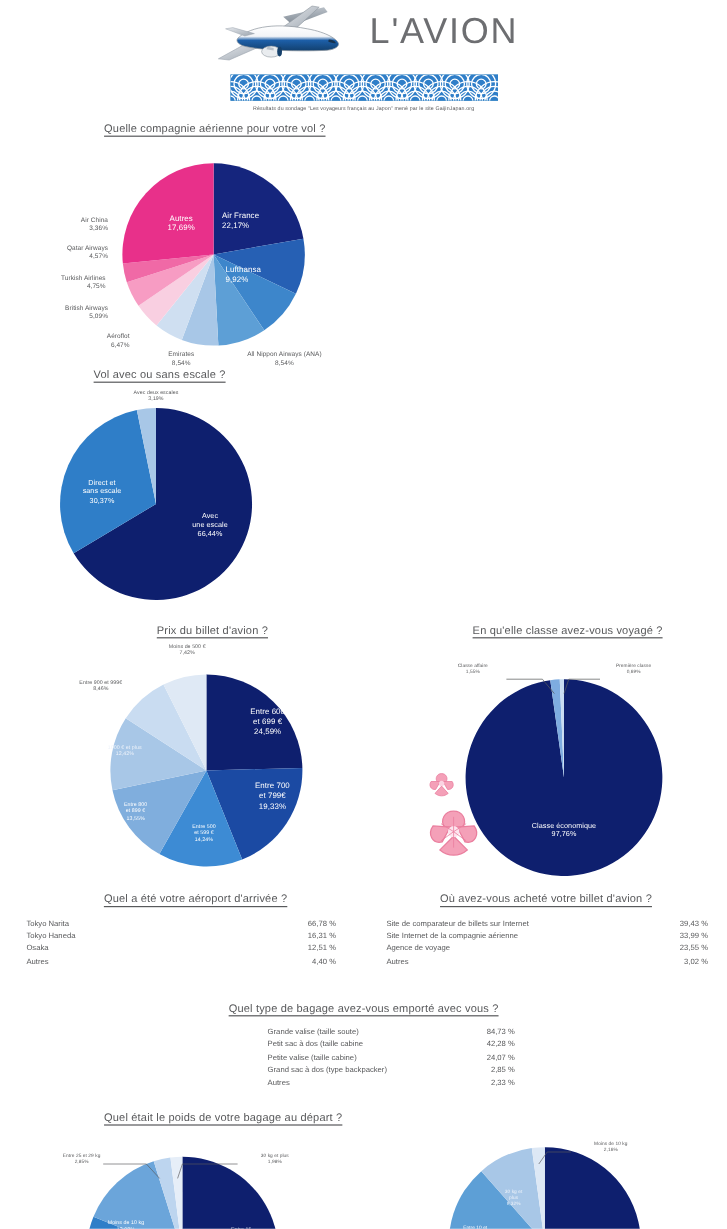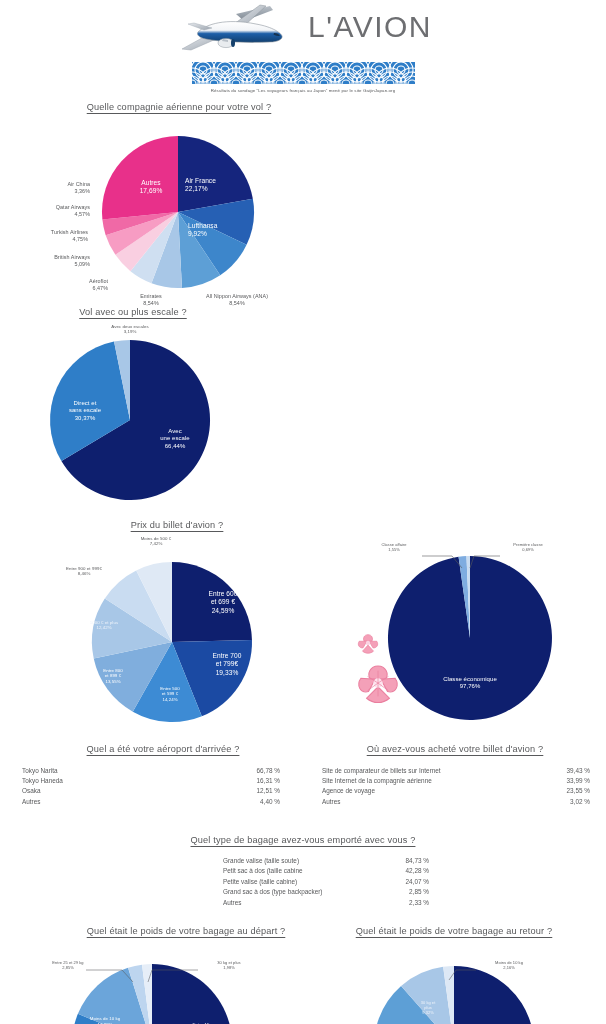--- a/index.html
+++ b/index.html
@@ -259,21 +259,21 @@
       <div class="lbl out c" style="left:120px;top:174px;width:62px;text-align:center;">
         <span>Emirates</span><br><span>8,54%</span>
       </div>
       <div class="lbl out c" style="left:182px;top:174px;width:110px;text-align:center;">
         <span>All Nippon Airways (ANA)</span><br><span>8,54%</span>
       </div>
     </div>
   </div>
 
   <div class="col" style="width:266px;">
-    <div class="q-title">Vol avec ou plus escale ?</div>
+    <div class="q-title">Vol avec ou sans escale ?</div>
     <div class="chart-wrap" style="height:188px;margin-top:7px;">
       <svg class="pie-svg" width="266" height="188" viewBox="0 0 266 188" style="position:absolute;left:0;top:0;">
         <g transform="translate(130,96)">
 
           <path d="M0 0 L0 -80 A80 80 0 1 1 -68.62 41.06 Z" fill="#0e1f6e"></path>
 
           <path d="M0 0 L-68.62 41.06 A80 80 0 0 1 -15.97 -78.39 Z" fill="#2f7ec8"></path>
 
           <path d="M0 0 L-15.97 -78.39 A80 80 0 0 1 0 -80 Z" fill="#a8c7e7"></path>
         </g>
@@ -332,20 +332,21 @@
       <div class="lbl in c big" style="left:190px;top:108px;width:74px;text-align:center;">
         <span>Entre 700</span><br><span>et 799€</span><br><span>19,33%</span>
       </div>
       <div class="lbl in c big" style="left:186px;top:46px;width:74px;text-align:center;">
         <span>Entre 600</span><br><span>et 699 €</span><br><span>24,59%</span>
       </div>
     </div>
   </div>
 
   <div class="col" style="width:266px;">
+    <div class="q-title">En qu'elle classe avez-vous voyagé ?</div>
     <div class="chart-wrap" style="height:196px;margin-top:14px;">
       <svg class="pie-svg" width="266" height="196" viewBox="0 0 266 196" style="position:absolute;left:0;top:0;">
 
         <g transform="translate(16,106)">
           <g transform="translate(12,4) scale(0.55)" fill="#f4a0b8" stroke="#ea7e9e" stroke-width="1.2">
             <path d="M0 -17 C7 -17 10 -10 7 -5 L-7 -5 C-10 -10 -7 -17 0 -17 Z"></path>
             <path d="M16 -5 C20 1 16 8 9 7 L2 -5 Z"></path>
             <path d="M10 13 C4 18 -4 18 -10 13 L0 2 Z"></path>
             <path d="M-16 -5 C-20 1 -16 8 -9 7 L-2 -5 Z"></path>
             <circle cx="0" cy="-2" r="4" fill="#fbd3e2" stroke="none"></circle>
@@ -507,21 +508,20 @@
       <div class="lbl in c sm" style="left:106px;top:154px;width:104px;text-align:center;">
         <span>Entre 10 et 14 kg</span><br><span>30,97%</span>
       </div>
       <div class="lbl in c sm" style="left:168px;top:76px;width:66px;text-align:center;">
         <span>Entre 15</span><br><span>et 19 kg</span><br><span>32,87%</span>
       </div>
     </div>
   </div>
 
   <div class="col" style="width:296px;">
-    <div class="q-title" style="padding-right:8px;">Quel était le poids de votre bagage au retour ?</div>
     <div class="chart-wrap" style="height:196px;margin-top:10px;">
       <svg class="pie-svg" width="296" height="196" viewBox="0 0 296 196" style="position:absolute;left:0;top:0;">
         <g transform="translate(144,100)">
 
           <path d="M0 0 L0 -80 A80 80 0 0 1 35.01 71.95 Z" fill="#0e1f6e"></path>
 
           <path d="M0 0 L35.01 71.95 A80 80 0 0 1 -65.44 45.99 Z" fill="#1b4aa3"></path>
 
           <path d="M0 0 L-65.44 45.99 A80 80 0 0 1 -78.13 17.12 Z" fill="#2f7ec8"></path>
 

